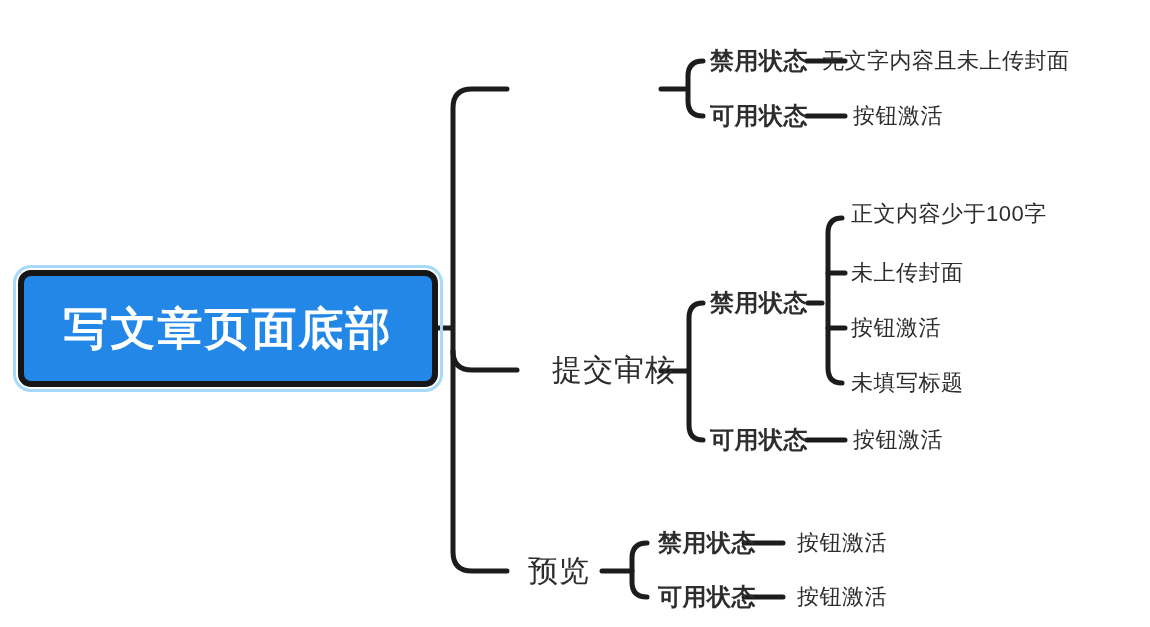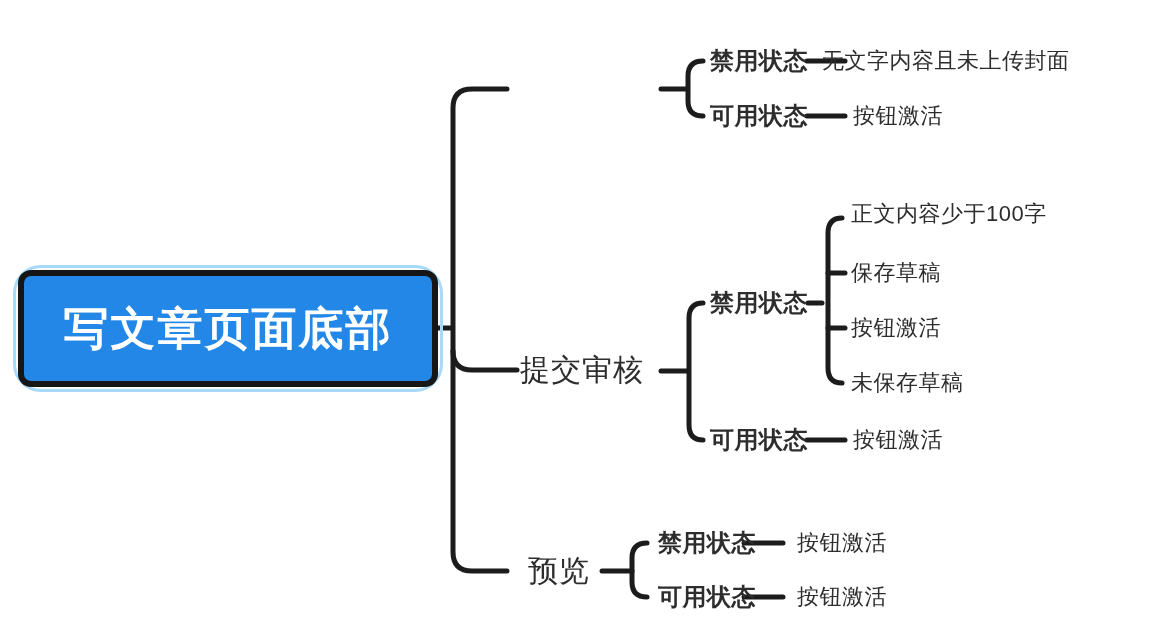--- a/index.html
+++ b/index.html
@@ -32,21 +32,21 @@
     stroke: var(--line-color);
     stroke-width: 5;
     stroke-linecap: round;
     stroke-linejoin: round;
   }
   .root-outline {
     position: absolute;
     left: 13px; top: 265px;
     width: 430px; height: 127px;
     border: 3px solid var(--root-selection);
-    border-radius: 28px;
+    border-radius: 18px;
   }
   .root-node {
     position: absolute;
     inset: 2px;
     background: var(--root-fill);
     border: 6px solid var(--root-border);
     border-radius: 13px;
     display: flex;
     align-items: center;
     justify-content: center;
@@ -99,38 +99,38 @@
     <path d="M 744 543 H 783"></path>
     <path d="M 744 597 H 783"></path>
   </svg>
 
   <div class="root-outline">
     <div class="root-node">
       <span class="root-label">写文章页面底部</span>
     </div>
   </div>
 
-  <div class="label lvl1" style="left:520px;top:370px">提交审核</div>
+  <div class="label lvl1" style="left:552px;top:370px">提交审核</div>
   <div class="label lvl1" style="left:528px;top:571px">预览</div>
 
   <div class="label lvl2" style="left:710px;top:61px">禁用状态</div>
   <div class="label lvl2" style="left:710px;top:116px">可用状态</div>
 
   <div class="label lvl2" style="left:710px;top:303px">禁用状态</div>
   <div class="label lvl2" style="left:710px;top:440px">可用状态</div>
 
   <div class="label lvl2" style="left:658px;top:543px">禁用状态</div>
   <div class="label lvl2" style="left:658px;top:597px">可用状态</div>
 
   <div class="label leaf" style="left:822px;top:61px">无文字内容且未上传封面</div>
   <div class="label leaf" style="left:853px;top:116px">按钮激活</div>
 
   <div class="label leaf" style="left:851px;top:214px">正文内容少于100字</div>
-  <div class="label leaf" style="left:851px;top:273px">保存草稿</div>
+  <div class="label leaf" style="left:851px;top:273px">未上传封面</div>
   <div class="label leaf" style="left:851px;top:328px">按钮激活</div>
-  <div class="label leaf" style="left:851px;top:383px">未保存草稿</div>
+  <div class="label leaf" style="left:851px;top:383px">未填写标题</div>
 
   <div class="label leaf" style="left:853px;top:440px">按钮激活</div>
 
   <div class="label leaf" style="left:797px;top:543px">按钮激活</div>
   <div class="label leaf" style="left:797px;top:597px">按钮激活</div>
 
 </div>
 
 </body></html>

